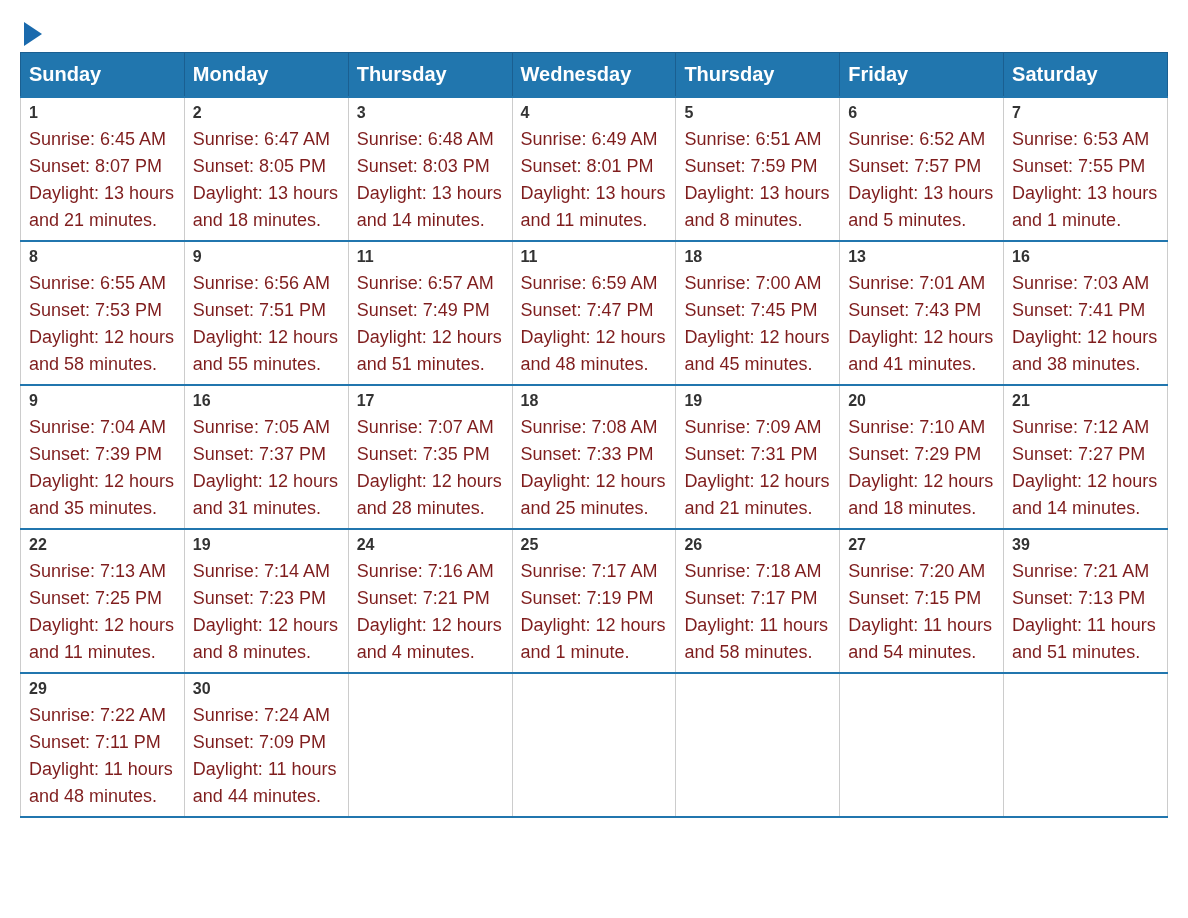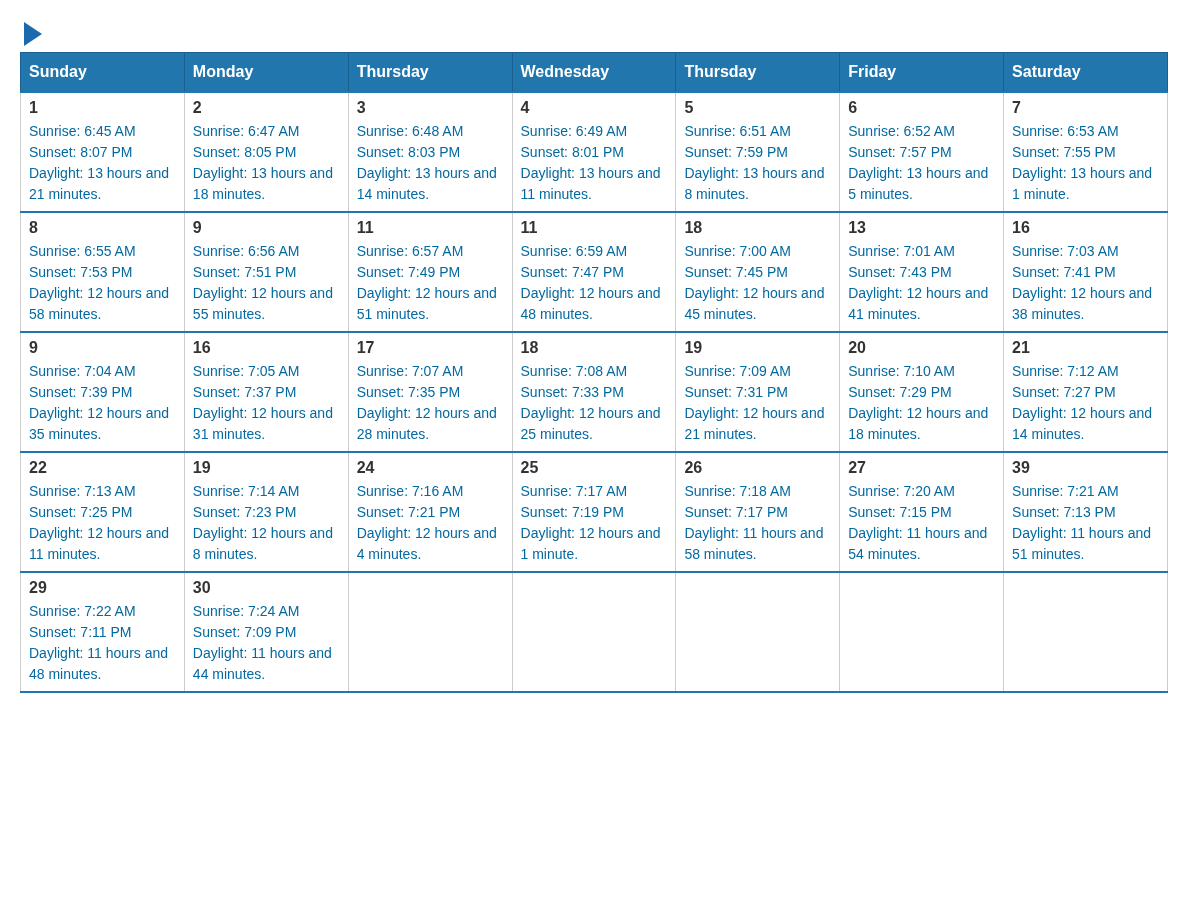--- a/index.html
+++ b/index.html
@@ -60,43 +60,43 @@
       margin-top: 4px;
     }
     .calendar {
       width: 100%;
       border-collapse: collapse;
       margin-top: 8px;
     }
     .calendar th {
       background-color: #2176ae;
       color: #fff;
-      font-size: 16px;
+      font-size: 20px;
       font-weight: bold;
       padding: 10px 8px;
       text-align: left;
       border: 1px solid #1a5f91;
     }
     .calendar td {
       border: 1px solid #ccc;
       vertical-align: top;
       padding: 6px 8px;
       width: 14.28%;
       min-height: 100px;
     }
     .day-number {
       font-size: 16px;
       font-weight: bold;
       color: #333;
       display: block;
       margin-bottom: 4px;
     }
     .day-info {
-      font-size: 14px;
-      color: #0369a1;
+      font-size: 18px;
+      color: #7f1d1d;
       line-height: 1.5;
     }
     .calendar tr {
       border-bottom: 2px solid #2176ae;
     }
     .empty-cell {
       background: #fff;
     }
   </style>
 </head>

